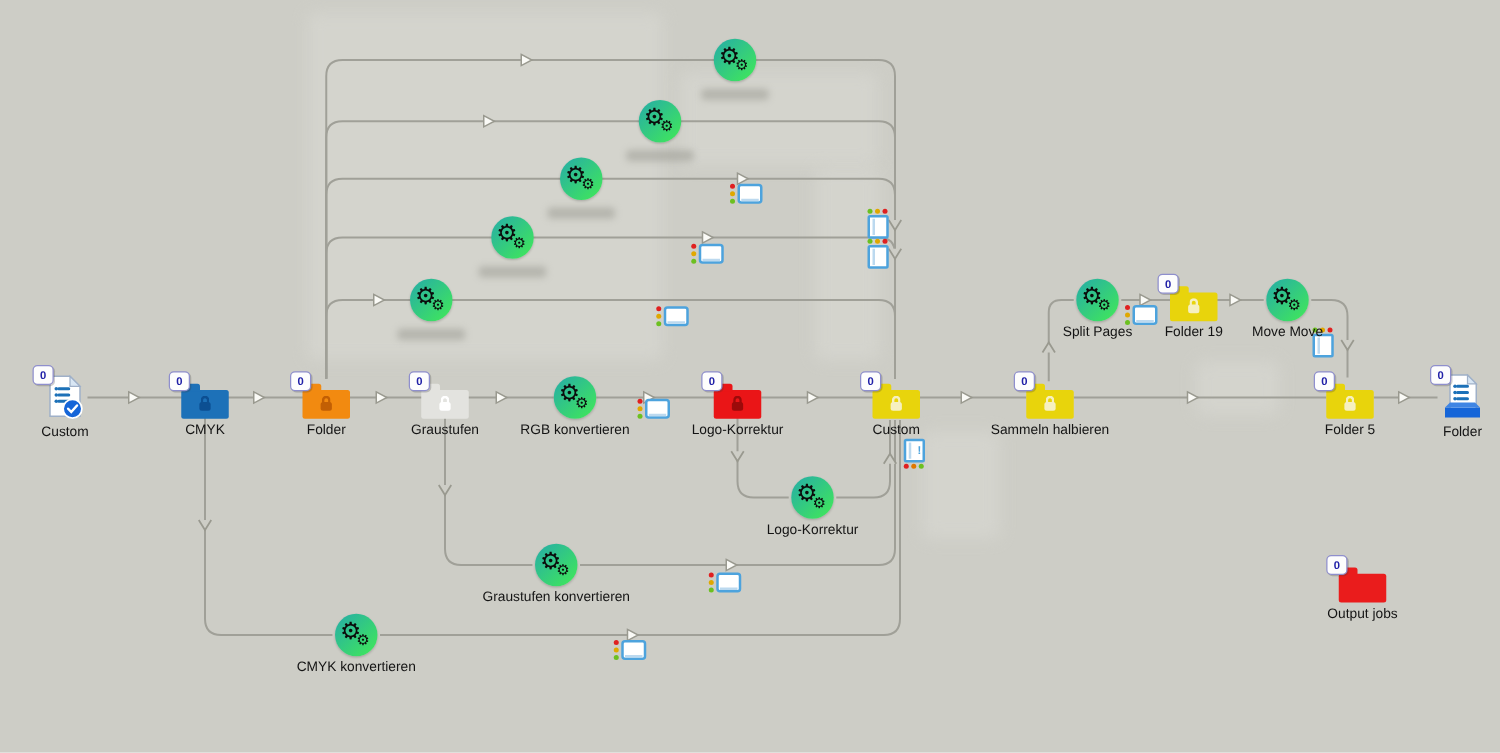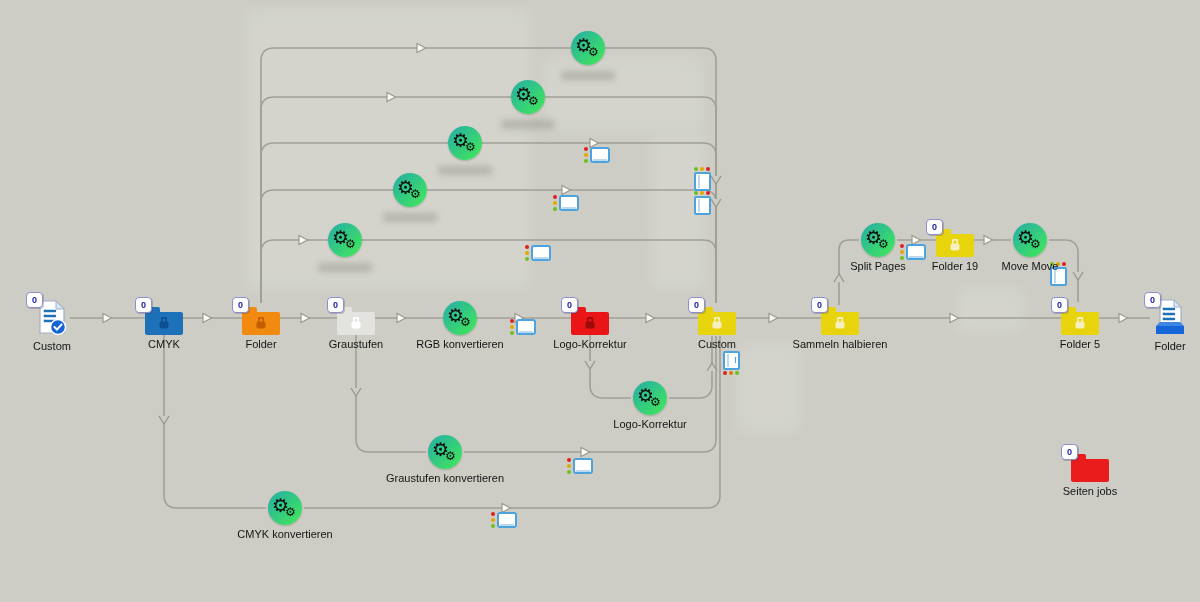--- a/index.html
+++ b/index.html
@@ -311,21 +311,21 @@
     <div class="node" style="left: 268px; top: 491px; width: 34px; height: 34px;">
       <div class="gear">
         <span class="g1">⚙</span>
         <span class="g2">⚙</span>
       </div>
       <span class="node-label">CMYK konvertieren</span>
     </div>
     <div class="node" style="left: 1071px; top: 452.5px; width: 38px; height: 29px;">
       <div class="folder" style="background: rgb(234, 28, 28);"></div>
       <div class="badge" style="left: -10px; top: -9px;">0</div>
-      <span class="node-label">Seiten jobs</span>
+      <span class="node-label">Output jobs</span>
     </div>
     <div class="node" style="left: 571px; top: 31px; width: 34px; height: 34px;">
       <div class="gear">
         <span class="g1">⚙</span>
         <span class="g2">⚙</span>
       </div>
       <div class="label-blur"></div>
     </div>
     <div class="node" style="left: 511px; top: 80px; width: 34px; height: 34px;">
       <div class="gear">

